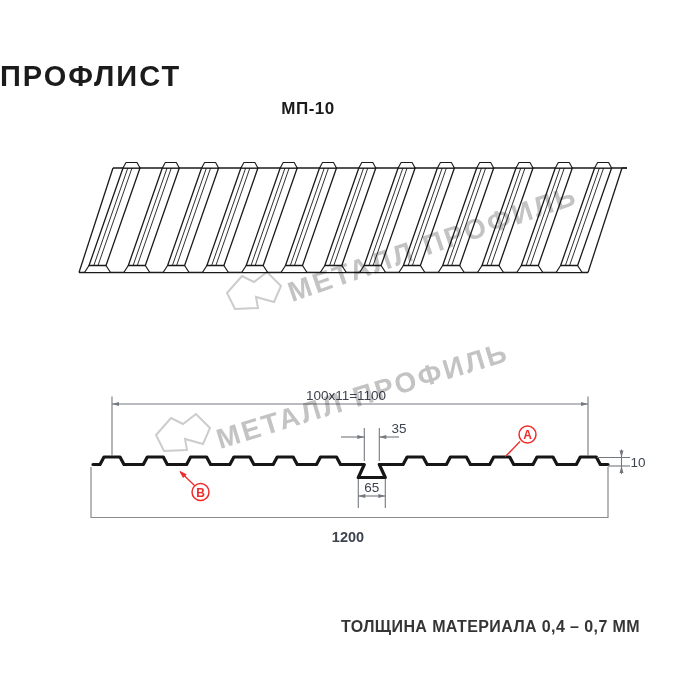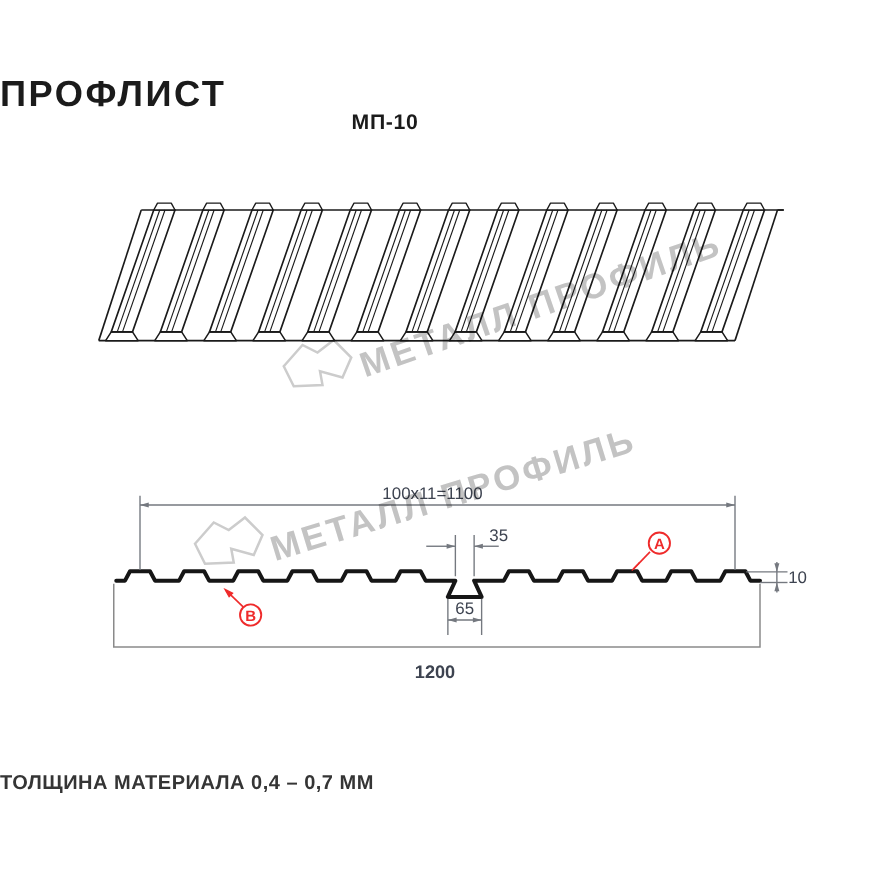--- a/index.html
+++ b/index.html
@@ -1,23 +1,23 @@
 <!DOCTYPE html>
 <html><head>
 <meta charset="utf-8">
 <style>
   html,body{margin:0;padding:0;}
   body{width:700px;height:700px;background:#ffffff;overflow:hidden;position:relative;
        font-family:"Liberation Sans", sans-serif;}
   .abs{position:absolute;}
   #title{top:60px;left:0;width:700px;
          font-size:29px;font-weight:800;letter-spacing:2px;color:#1b1b1b;}
-  #subtitle{top:88px;left:0;width:616px;text-align:center;
+  #subtitle{top:99px;left:0;width:616px;text-align:center;
          font-size:17px;font-weight:700;letter-spacing:0.5px;color:#1b1b1b;}
-  #footer-note{top:618px;left:0;width:640px;text-align:left;
+  #footer-note{top:618px;left:0;width:640px;text-align:right;
          font-size:16px;font-weight:700;letter-spacing:0.4px;color:#353535;}
   #canvas{top:0;left:0;}
   .dim-text{font-size:13.5px;fill:#3d4350;}
   .dim-text-b{font-size:14.5px;font-weight:700;fill:#3d4350;}
   .marker-letter{font-size:12px;font-weight:700;fill:#ef2b2b;}
   .wm{mix-blend-mode:multiply;}
   .wm-text{font-size:28px;font-weight:700;letter-spacing:2.5px;fill:#c3c3c3;}
 </style>
 </head>
 <body>

